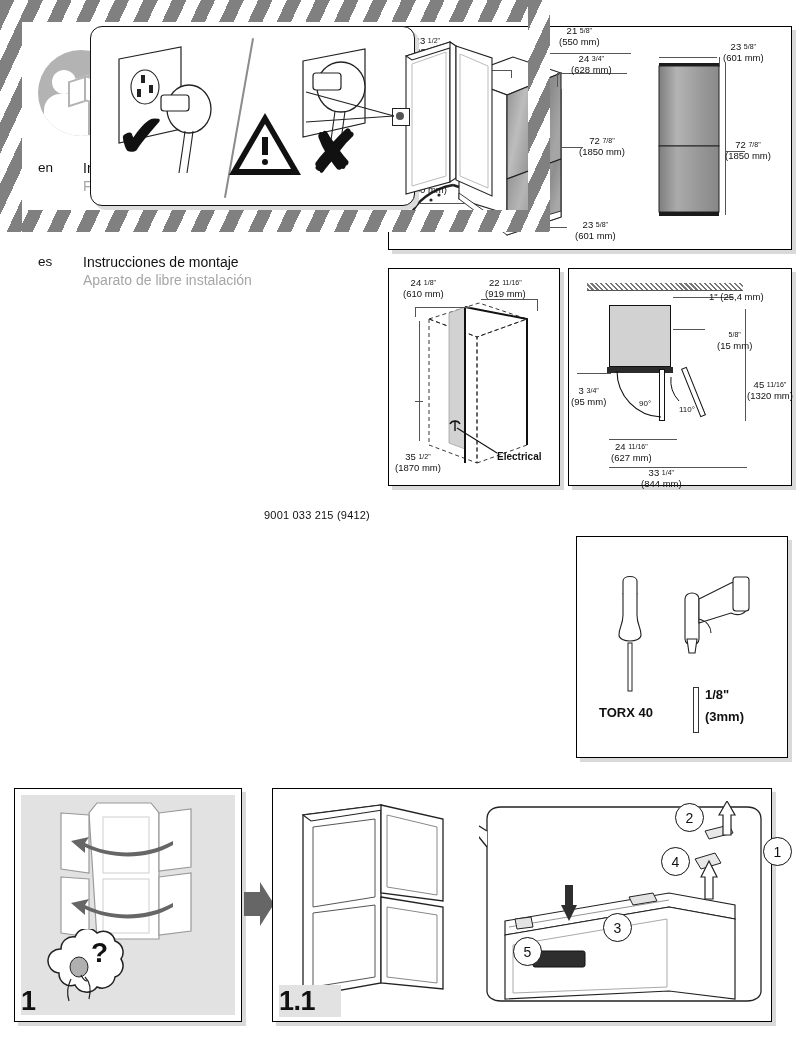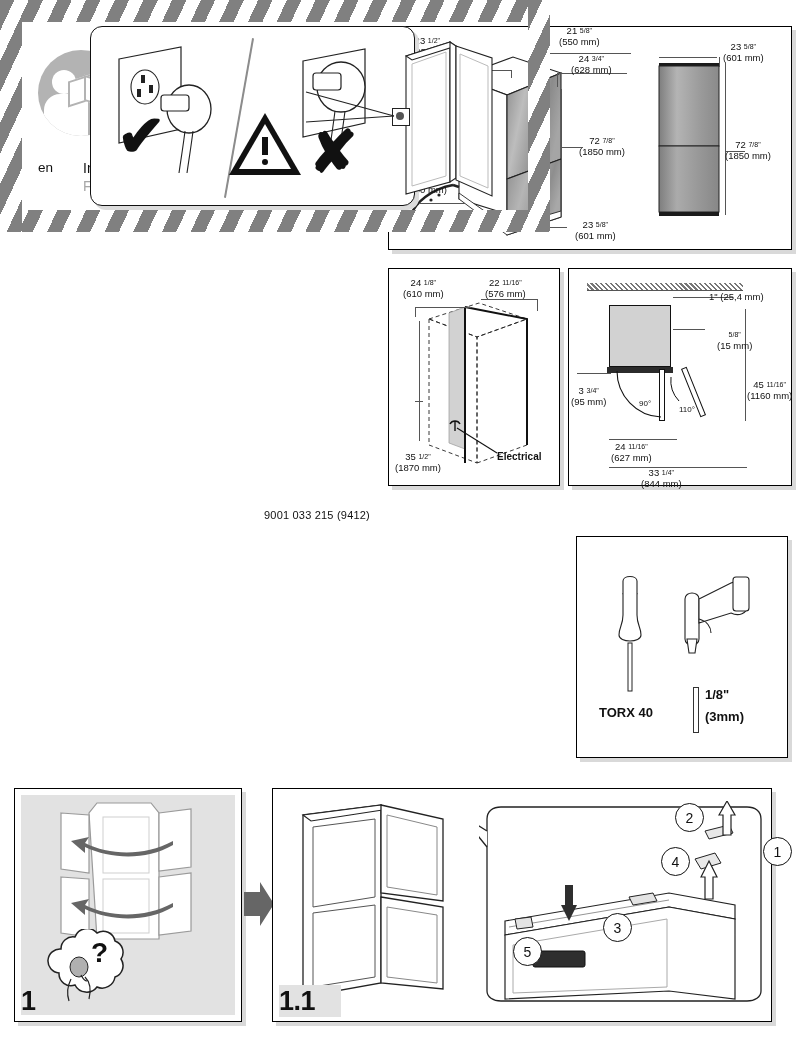--- a/index.html
+++ b/index.html
@@ -104,20 +104,27 @@
   <div class="lang-row">
     <div class="lang-code">en</div>
     <div>
       <div class="lang-title">Installation instructions</div>
       <div class="lang-sub">Free-standing appliance</div>
     </div>
   </div>
   <div class="lang-row">
     <div class="lang-code">fr</div>
   </div>
+  <div class="lang-row">
+    <div class="lang-code">es</div>
+    <div>
+      <div class="lang-title">Instrucciones de montaje</div>
+      <div class="lang-sub">Aparato de libre instalación</div>
+    </div>
+  </div>
 </div>
 
 <div id="doc-number" class="abs">9001 033 215 (9412)</div>
 
 <div class="panel" id="p1" style="left:388px;top:26px;width:404px;height:224px;">
 
   <svg width="230" height="210" viewBox="0 0 230 210" style="position:absolute;left:12px;top:12px;">
 
     <polygon points="58,38 112,18 160,34 106,56" fill="#ffffff" stroke="#222" stroke-width="1.1"></polygon>
 
@@ -262,21 +269,21 @@
   <div class="ln-thin-h" style="left:26px;top:132px;width:8px;"></div>
 
   <div class="dim" style="left:14px;top:8px;">
     <span class="ln"><span>24</span>
       <sup>1/8"</sup></span>
     <span class="ln">(610 mm)</span>
   </div>
   <div class="dim" style="left:96px;top:8px;">
     <span class="ln"><span>22</span>
       <sup>11/16"</sup></span>
-    <span class="ln">(576 mm)</span>
+    <span class="ln">(919 mm)</span>
   </div>
   <div class="dim" style="left:6px;top:182px;">
     <span class="ln"><span>35</span>
       <sup>1/2"</sup></span>
     <span class="ln">(1870 mm)</span>
   </div>
   <div class="abs" style="left:108px;top:182px;font-size:10px;font-weight:bold;">Electrical</div>
 </div>
 
 <div class="panel" id="p3" style="left:568px;top:268px;width:224px;height:218px;">
@@ -314,21 +321,21 @@
     <span class="ln">(15 mm)</span>
   </div>
   <div class="dim" style="left:2px;top:116px;">
     <span class="ln"><span>3</span>
       <sup>3/4"</sup></span>
     <span class="ln">(95 mm)</span>
   </div>
   <div class="dim" style="left:178px;top:110px;">
     <span class="ln"><span>45</span>
       <sup>11/16"</sup></span>
-    <span class="ln">(1160 mm)</span>
+    <span class="ln">(1320 mm)</span>
   </div>
   <div class="dim" style="left:42px;top:172px;">
     <span class="ln"><span>24</span>
       <sup>11/16"</sup></span>
     <span class="ln">(627 mm)</span>
   </div>
   <div class="dim" style="left:72px;top:198px;">
     <span class="ln"><span>33</span>
       <sup>1/4"</sup></span>
     <span class="ln">(844 mm)</span>

